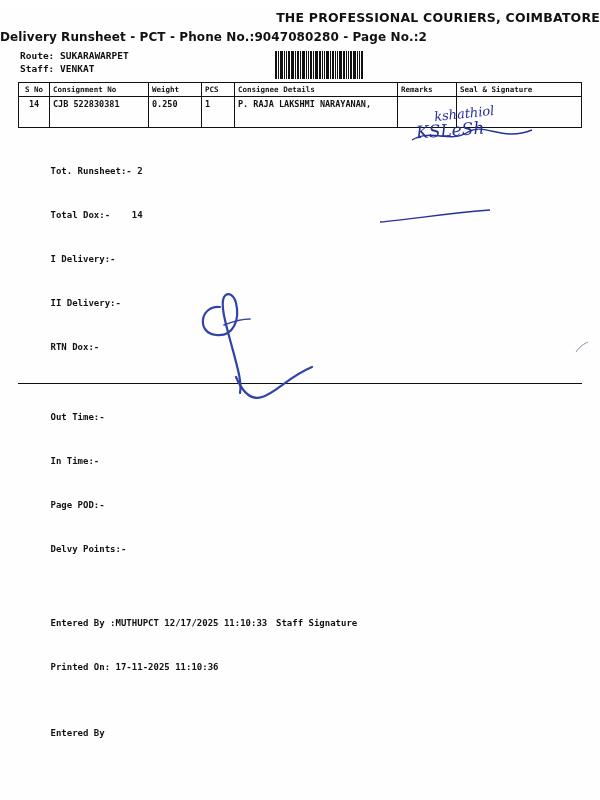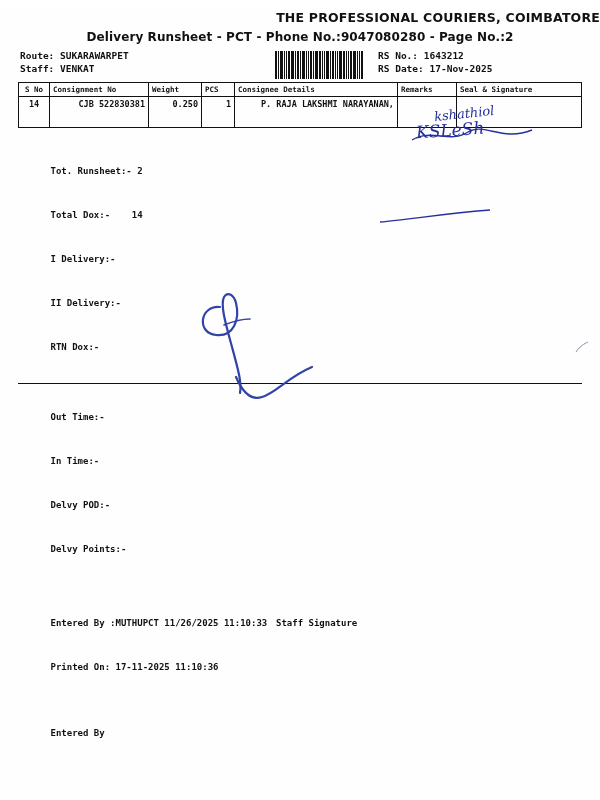--- a/index.html
+++ b/index.html
@@ -23,21 +23,21 @@
   }
   .title {
     text-align: right;
     font-family: "DejaVu Sans", sans-serif;
     font-weight: bold;
     font-size: 12.5px;
     letter-spacing: 0.2px;
     margin-top: 10px;
   }
   .subtitle {
-    text-align: center;
+    text-align: left;
     font-family: "DejaVu Sans", sans-serif;
     font-weight: bold;
     font-size: 12px;
     margin-top: 5px;
     letter-spacing: 0.1px;
   }
   .meta-block {
     position: relative;
     margin-top: 5px;
     padding: 0 20px;
@@ -87,21 +87,20 @@
     font-weight: bold;
     padding: 2px 3px;
     text-align: left;
     vertical-align: top;
     font-family: "DejaVu Sans Mono", monospace;
   }
   table.runsheet th { font-size: 7.5px; }
   table.runsheet td.rowdata {
     font-size: 8.5px;
     height: 26px;
-    text-align: right;
   }
   .c-sno { width: 24px; text-align: center !important; }
   .c-cons { width: 92px; }
   .c-weight { width: 46px; }
   .c-pcs { width: 26px; text-align: center;}
   .c-consignee { width: 156px; }
   .c-remarks { width: 52px; }
   .c-seal { width: 118px; }
 
   .totals {
@@ -191,24 +190,20 @@
           <span style="width:1px"></span>
         <span style="width:1px"></span>
           <span style="width:2px"></span>
           <span style="width:3px"></span>
         <span style="width:1px"></span>
           <span style="width:1px"></span>
           <span style="width:2px"></span>
       </div>
     </div>
 
-    <div class="rs-block">
-      <div><span>RS No.:</span> <span>1643212</span></div>
-      <div><span>RS Date:</span> <span>17-Nov-2025</span></div>
-    </div>
   </div>
 
   <table class="runsheet">
     <thead>
       <tr>
         <th class="c-sno">S No</th>
         <th class="c-cons">Consignment No</th>
         <th class="c-weight">Weight</th>
         <th class="c-pcs">PCS</th>
         <th class="c-consignee">Consignee Details</th>
@@ -240,29 +235,29 @@
       <span>II Delivery:-</span>
       <span style="display:inline-block;width:26px"></span>
       <span>RTN Dox:-</span>
     </div>
     <hr class="hr" style="margin-left:0;margin-right:0">
     <div class="rowline">
       <span>Out Time:-</span>
       <span style="display:inline-block;width:30px"></span>
       <span>In Time:-</span>
       <span style="display:inline-block;width:30px"></span>
-      <span>Delvy POD:-</span>
+      <span>Page POD:-</span>
       <span style="display:inline-block;width:18px"></span>
       <span>Delvy Points:-</span>
     </div>
   </div>
 
   <div class="footer">
     <div class="line">
-      <span>Entered By :MUTHUPCT 11/26/2025 11:10:33</span>
+      <span>Entered By :MUTHUPCT 12/17/2025 11:10:33</span>
       <span style="display:inline-block;width:30px"></span>
       <span>Printed On: 17-11-2025 11:10:36</span>
     </div>
     <div class="line">
       <span>Entered By</span>
     </div>
     <div class="staff-sign">Staff Signature</div>
   </div>
 
   <div class="ink-text" style="left:434px; top:96px;">kshathiol</div>

